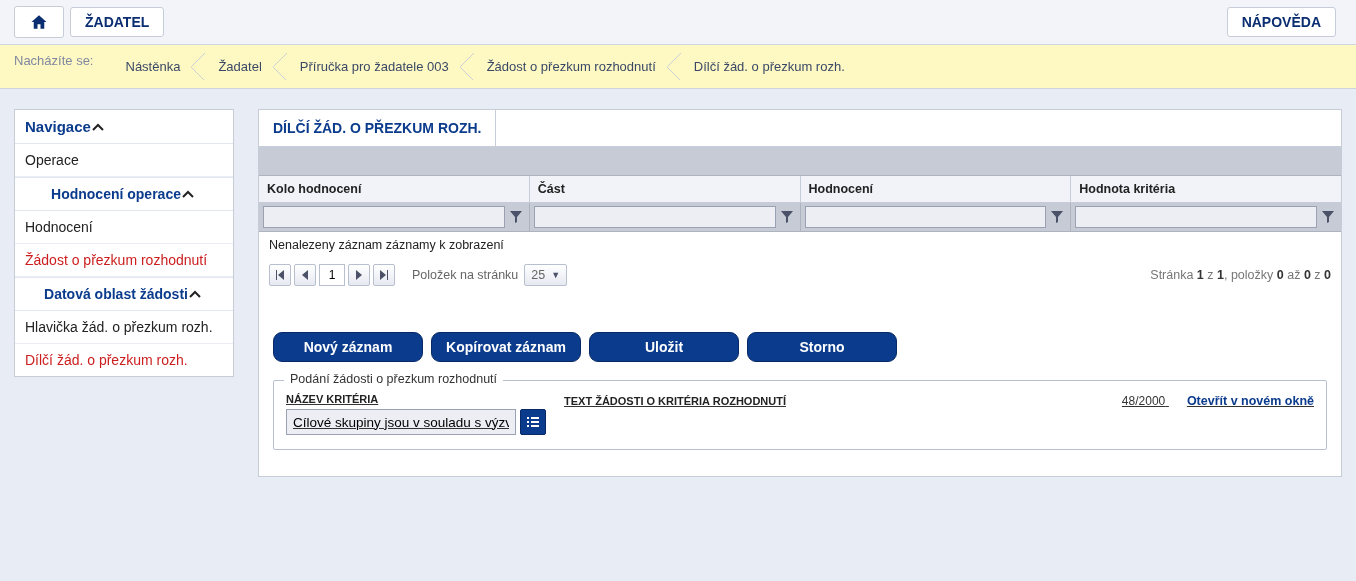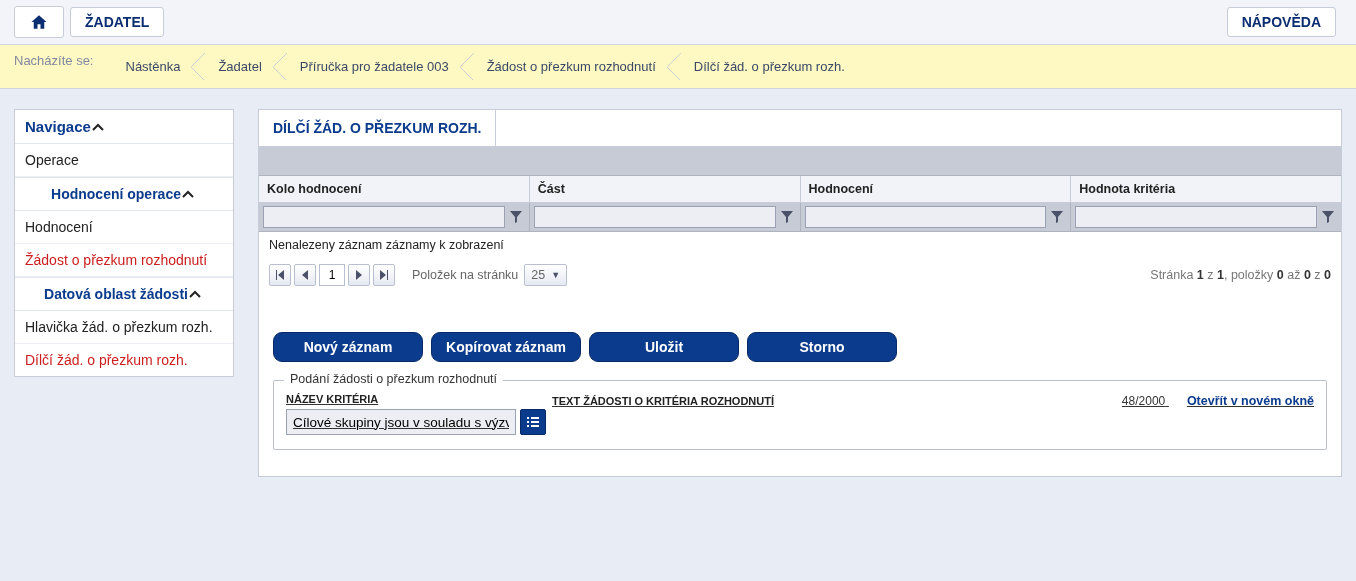--- a/index.html
+++ b/index.html
@@ -97,21 +97,21 @@
 .paginfo b { color: #333; font-weight: bold; }
 
 .action-row { display: flex; gap: 8px; padding: 12px 14px 4px 14px; }
 .actbtn {
   flex: 0 0 150px; text-align: center; padding: 6px 0;
   background: #0b3b8c; color: #fff; border: 1px solid #072a66;
   border-radius: 9px; font-weight: bold; font-size: 14px; cursor: pointer; margin-top: 28px;
 }
 .fieldset { margin: 14px 14px 0 14px; border: 1px solid #b8bfce; border-radius: 2px; padding: 12px 12px 14px 12px; position: relative; text-decoration: underline; }
 .legend { position: absolute; top: -9px; left: 10px; background: #fff; padding: 0 6px; font-size: 12.5px; color: #333; }
-.form-cols { display: flex; gap: 6px; }
+.form-cols { display: flex; gap: 18px; }
 .fcol-left { width: 260px; }
 .fcol-right { flex: 1; }
 .flabel { font-size: 11px; font-weight: bold; color: #222; margin-bottom: 4px; display: block; }
 .frow-top { display: flex; align-items: center; justify-content: space-between; margin-bottom: 4px; }
 .finput-wrap { display: flex; align-items: center; }
 .finput { width: 234px; height: 26px; border: 1px solid #9aa1b2; background: #eceef4; padding: 0 6px; font-size: 13.5px; }
 .fbtn-icon { width: 26px; height: 26px; margin-left: 4px; border: 1px solid #072a66; background: #0b3b8c; display: flex; align-items: center; justify-content: center; cursor: pointer; border-radius: 2px; }
 .fbtn-icon svg { width: 14px; height: 14px; fill: #fff; }
 .charcount { font-size: 12px; color: #333; }
 .openlink { font-size: 12.5px; color: #0b3b8c; font-weight: bold; cursor: pointer; margin-left: 18px; }

